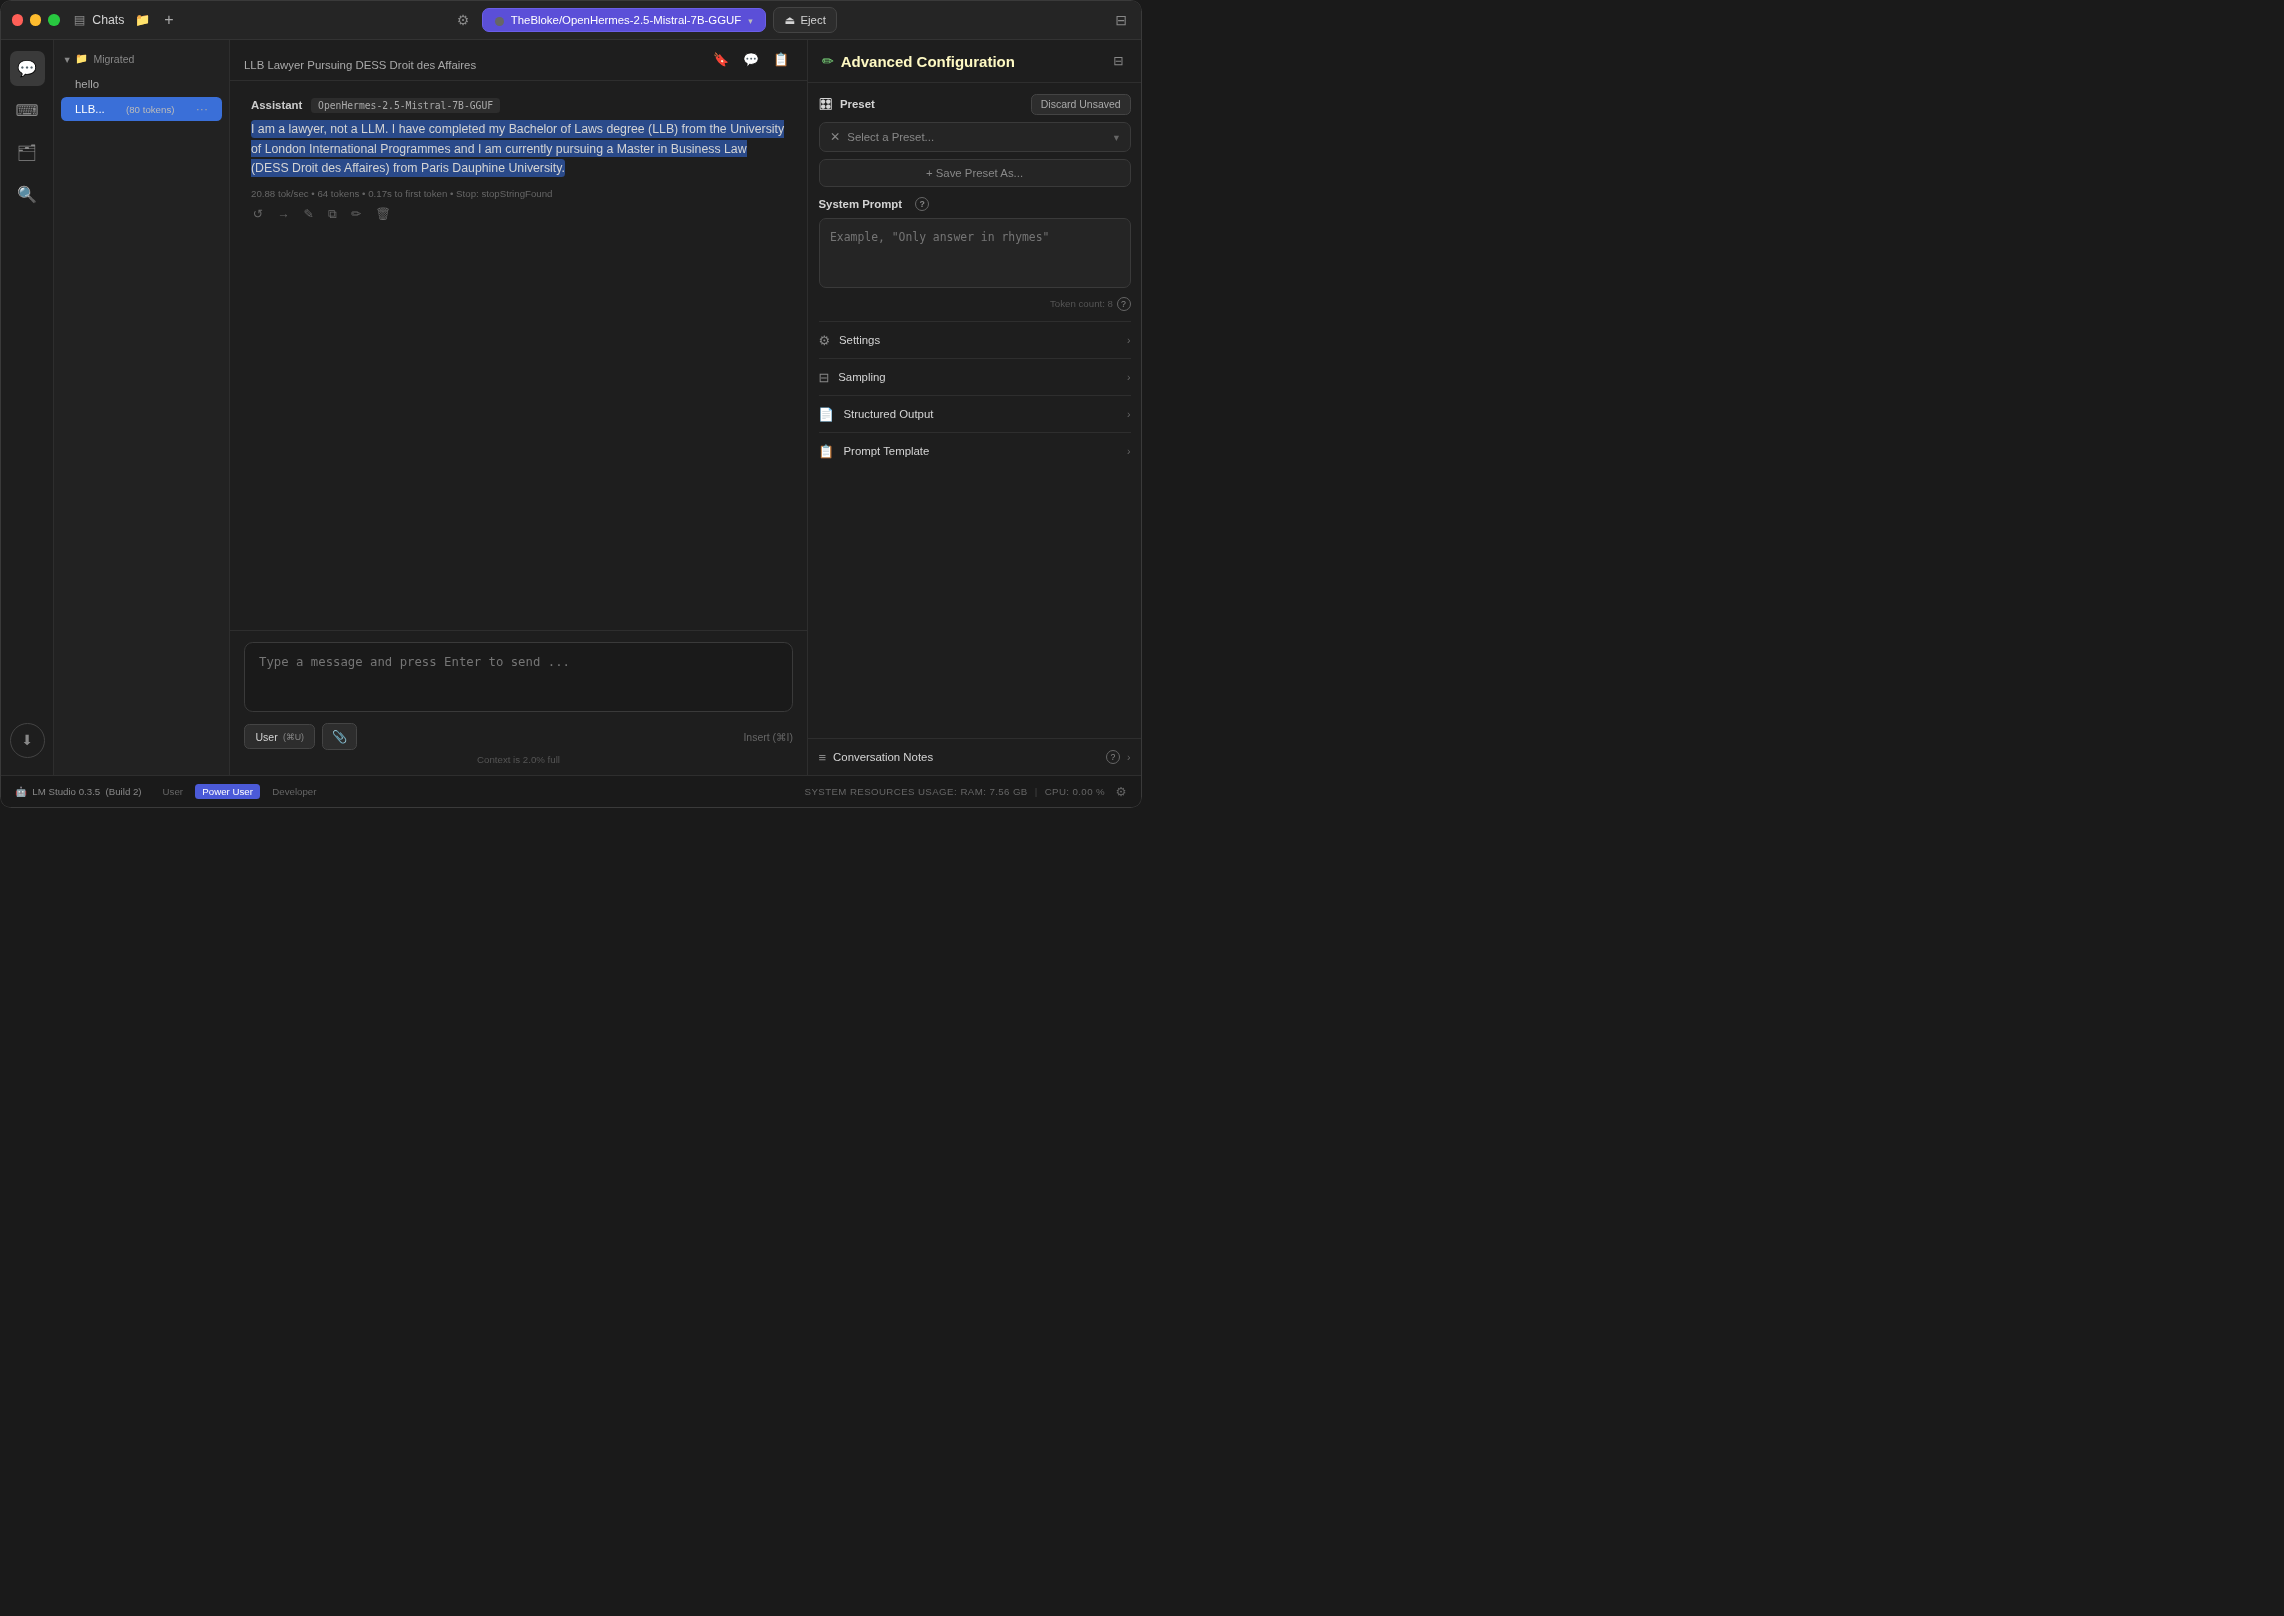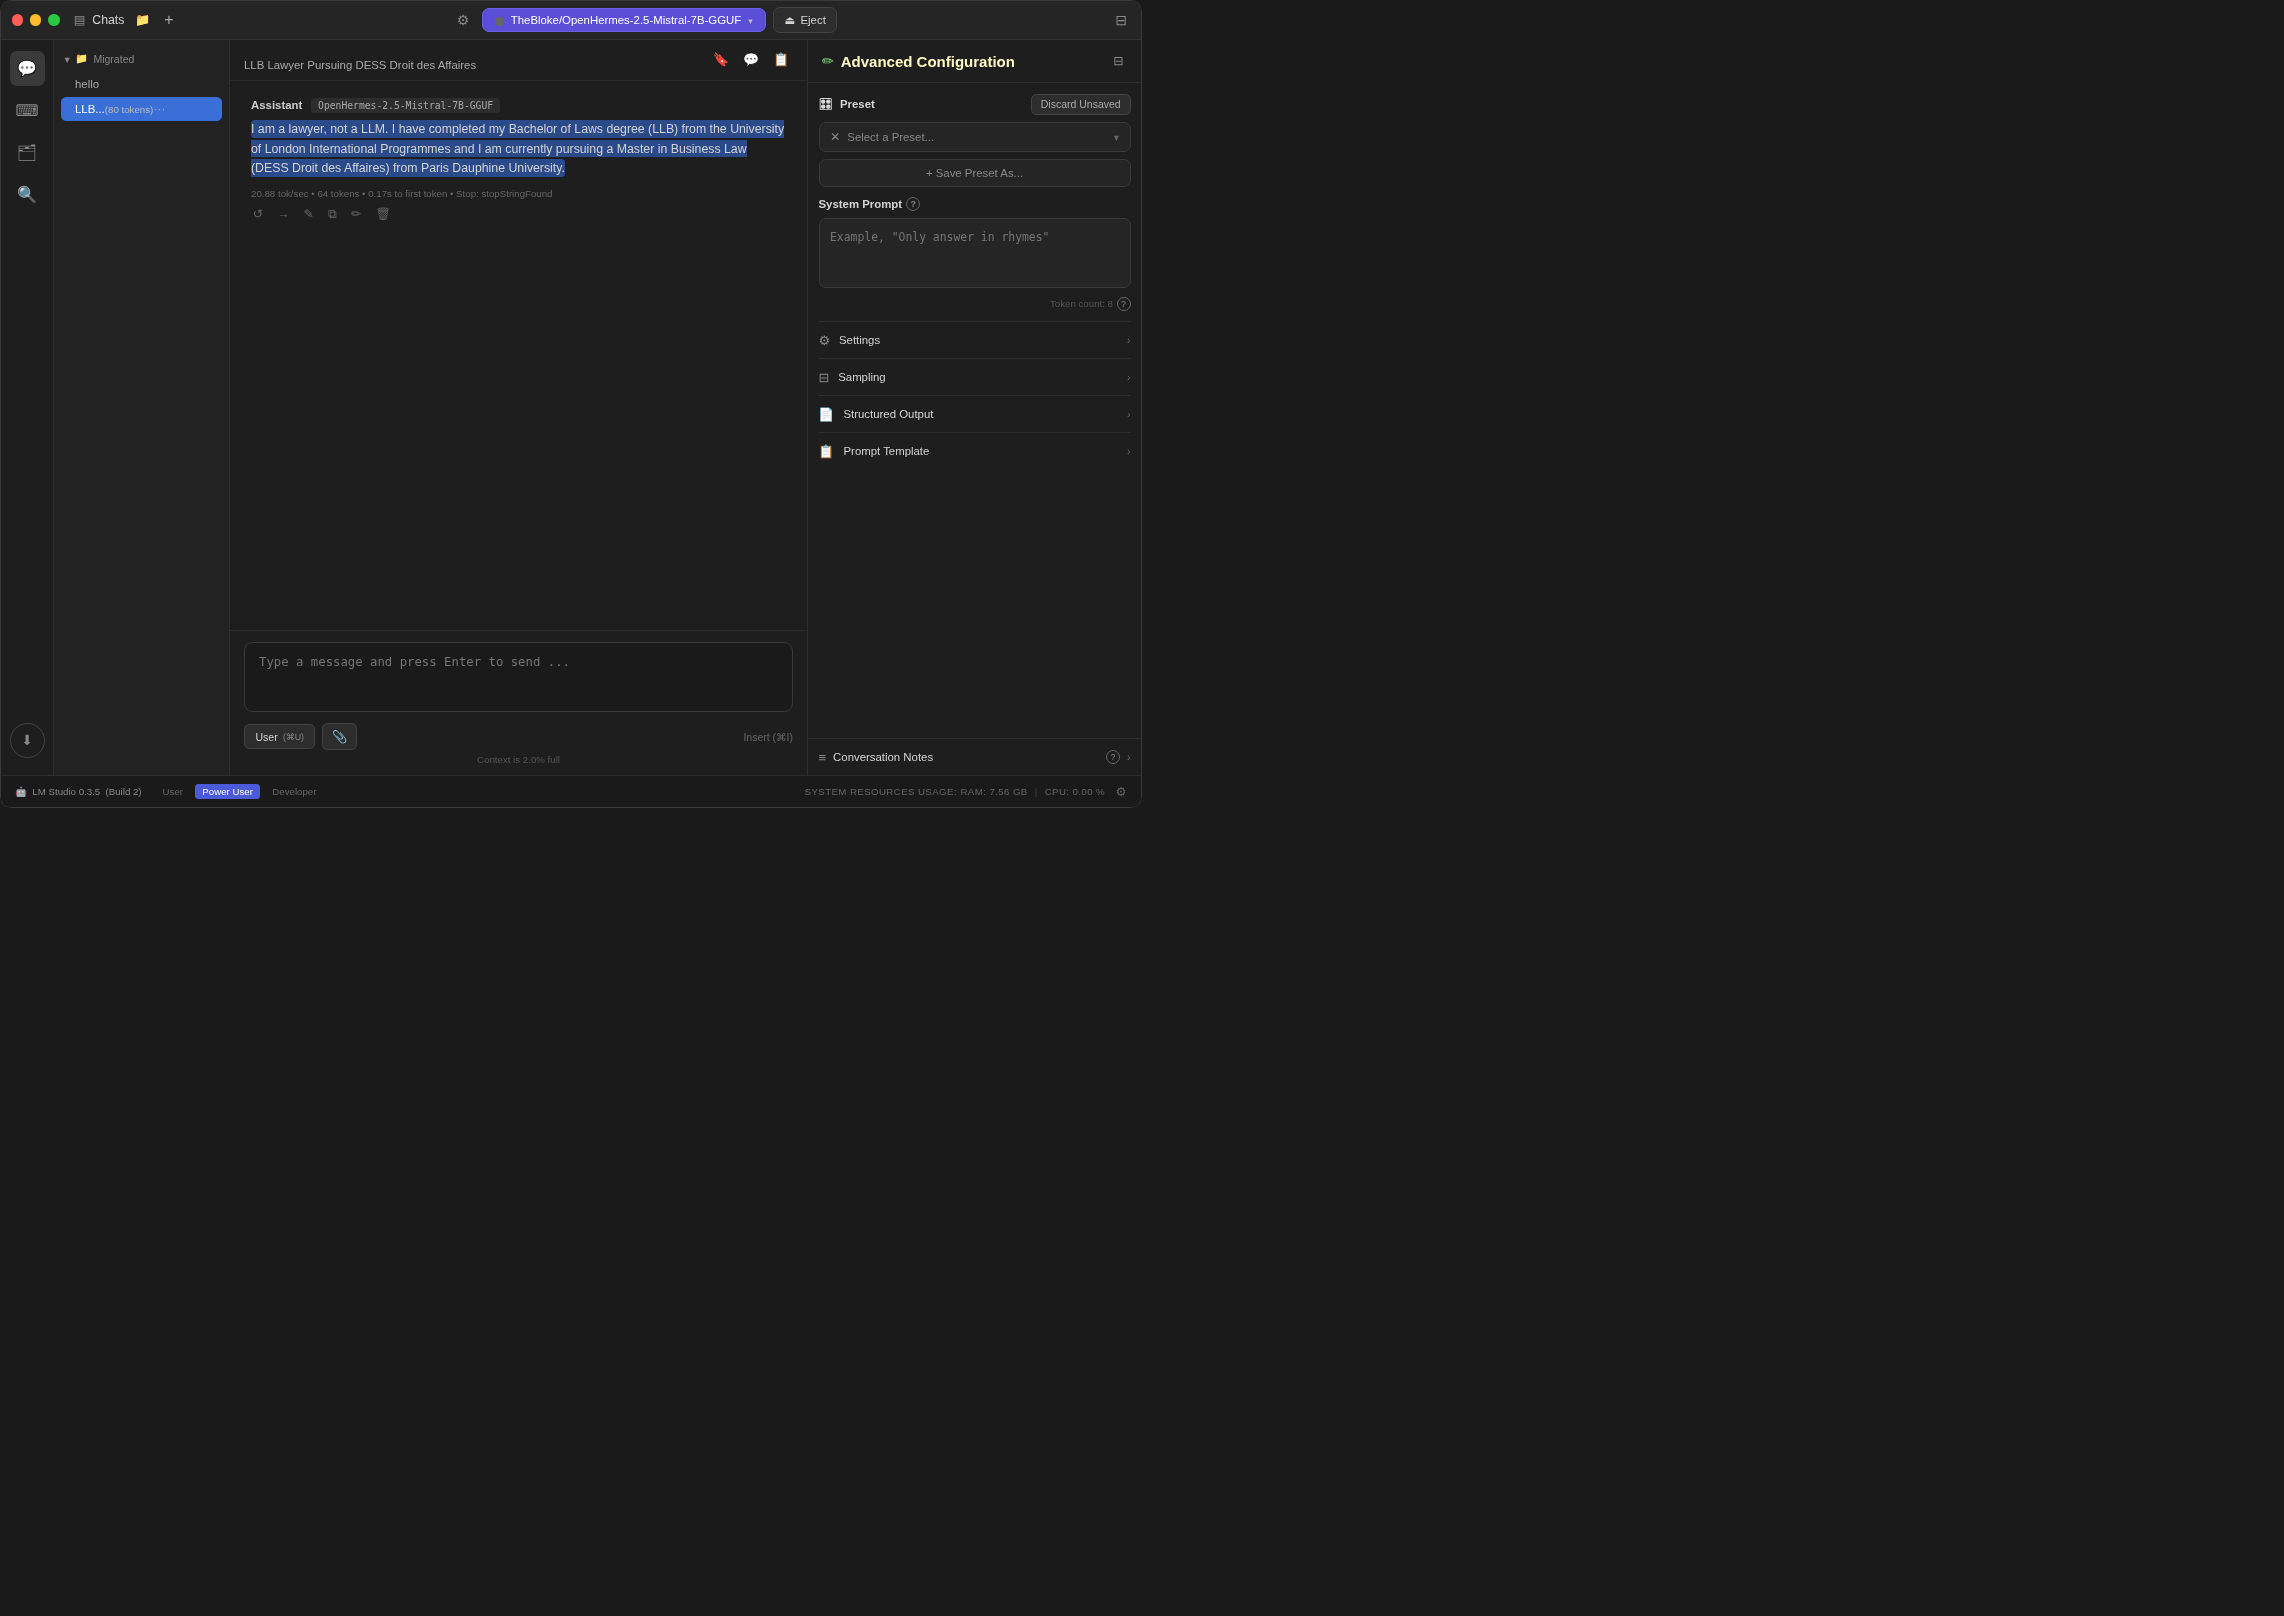--- a/index.html
+++ b/index.html
@@ -190,20 +190,21 @@
       color: #aaa;
       cursor: pointer;
       border-radius: 5.3px;
       margin: 1.8px 7px;
     }
     .chat-list-item.active {
       background: #3a6fd8;
       color: #fff;
       display: flex;
       align-items: center;
+      justify-content: space-between;
     }
     .chat-item-badge {
       font-size: 9.7px;
       color: #bbb;
     }
     .chat-item-more {
       font-size: 12.3px;
       color: #aaa;
     }
     
@@ -473,21 +474,21 @@
     }
     
     .system-prompt-section {
       display: flex;
       flex-direction: column;
       gap: 7px;
     }
     .section-label {
       display: flex;
       align-items: center;
-      gap: 4px;
+      gap: 13px;
       font-size: 11.4px;
       font-weight: 600;
       color: #d4d4d4;
     }
     .help-icon {
       width: 14px;
       height: 14px;
       border-radius: 50%;
       border: 0.9px solid #666;
       display: inline-flex;

